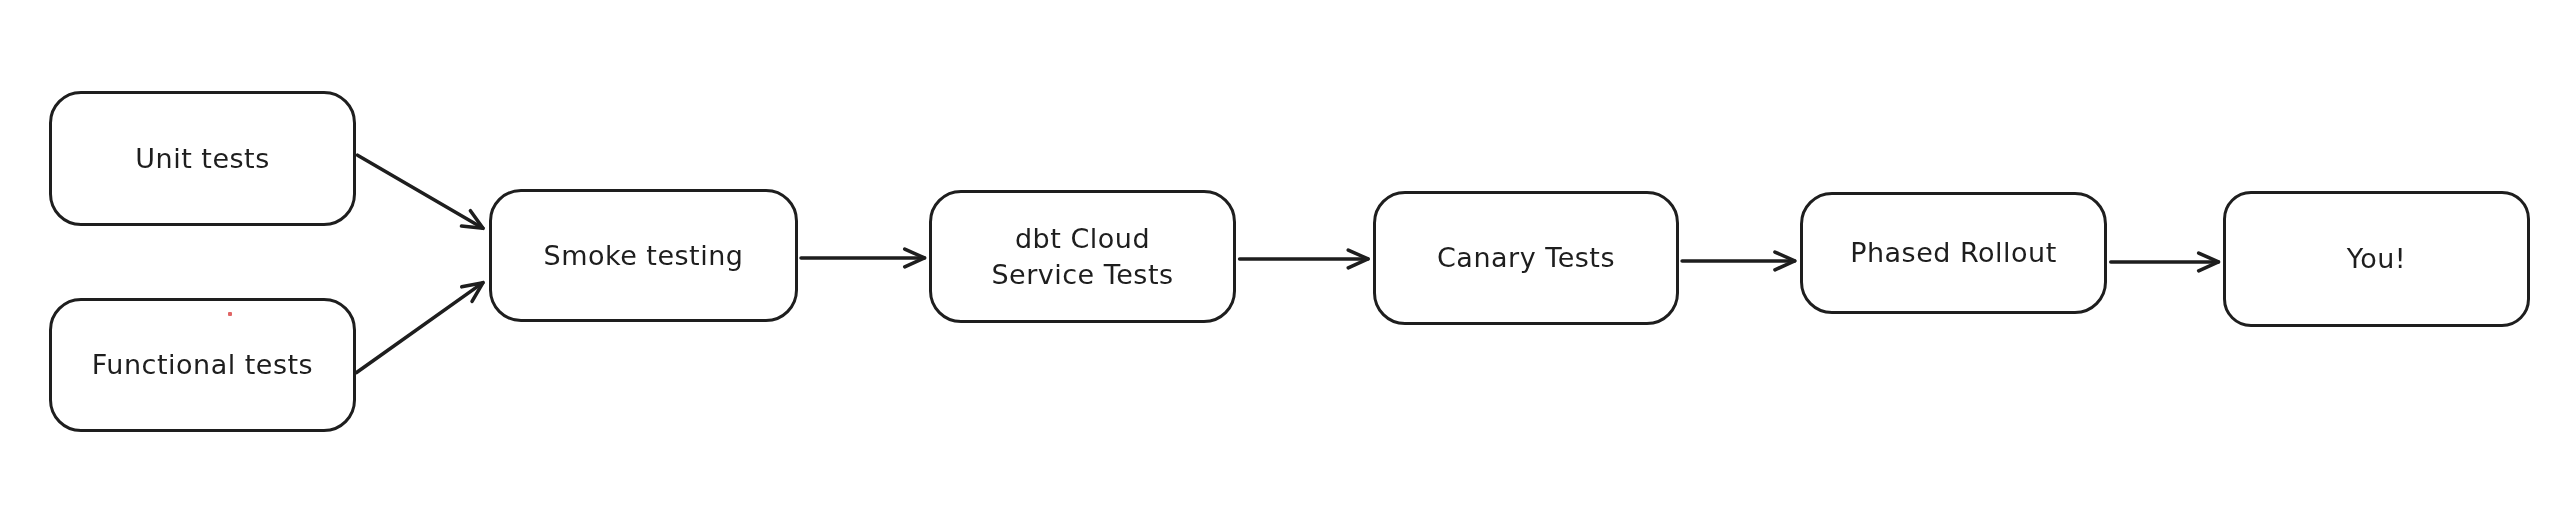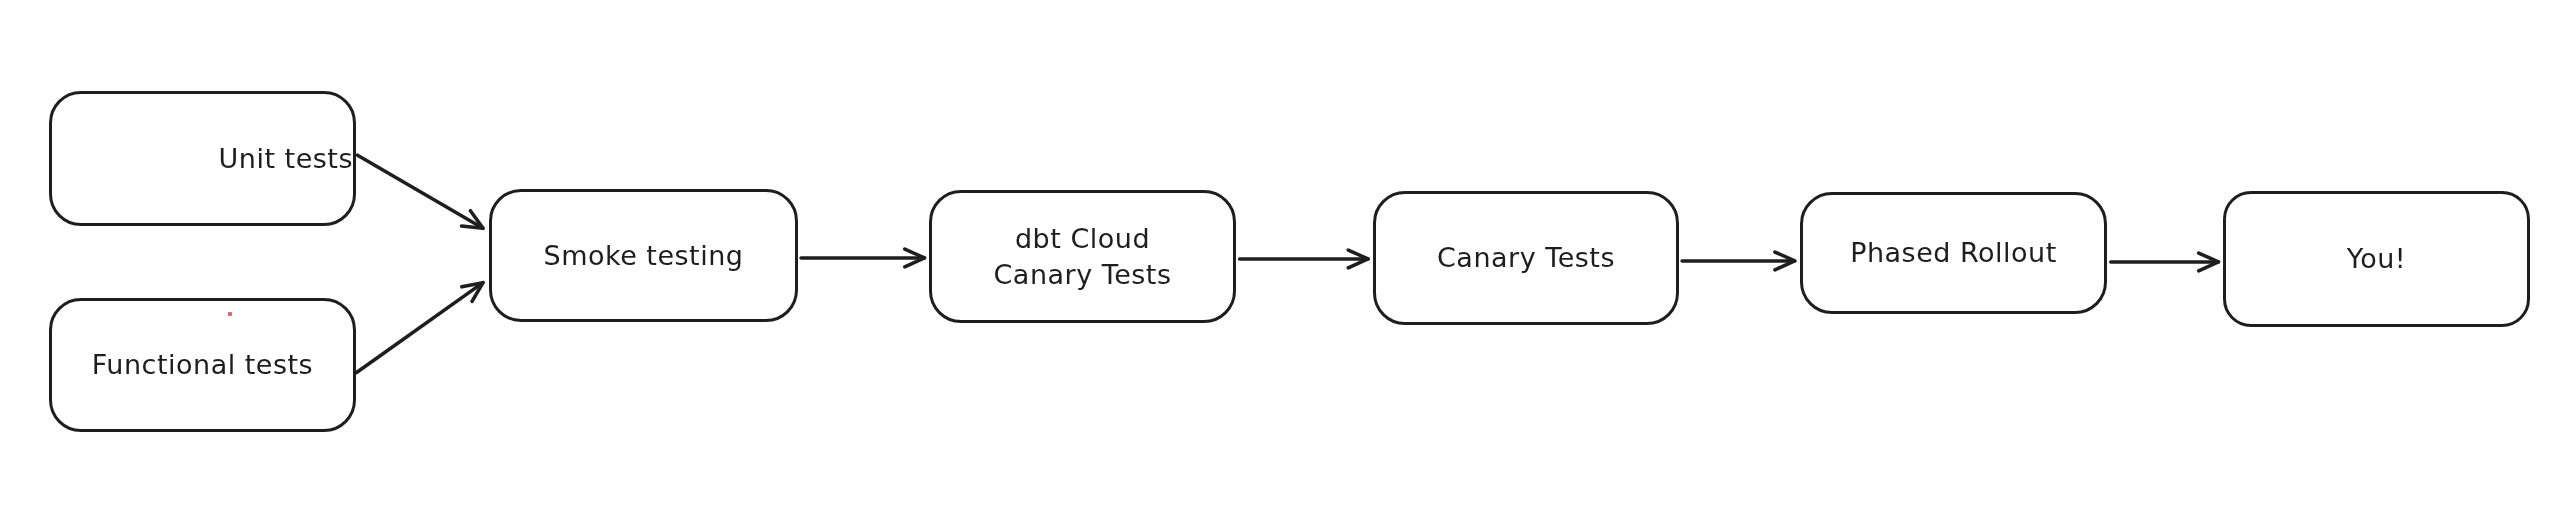--- a/index.html
+++ b/index.html
@@ -69,35 +69,35 @@
       </marker>
     </defs>
   <line x1="362" y1="157" x2="489" y2="231" marker-end="url(#arrowhead)"></line>
       <line x1="361" y1="377" x2="489" y2="286" marker-end="url(#arrowhead)"></line>
       <line x1="811" y1="261" x2="936" y2="261" marker-end="url(#arrowhead)"></line>
       <line x1="1255" y1="262" x2="1385" y2="262" marker-end="url(#arrowhead)"></line>
       <line x1="1703" y1="264" x2="1817" y2="264" marker-end="url(#arrowhead)"></line>
       <line x1="2137" y1="265" x2="2246" y2="265" marker-end="url(#arrowhead)"></line>
     </svg>
 
-  <div class="node" style="left: 49px; top: 91px; width: 307px; height: 135px; justify-content: flex-end;">
+  <div class="node" style="left: 49px; top: 91px; width: 307px; height: 135px;">
     <span class="node-label">Unit tests</span>
   </div>
 
   <div class="node" style="left: 489px; top: 189px; width: 309px; height: 133px;">
     <span class="node-label">Smoke testing</span>
   </div>
 
   <div class="node" style="left: 49px; top: 298px; width: 307px; height: 134px;">
     <span class="node-label">Functional tests</span>
   </div>
 
   <div class="node" style="left: 929px; top: 190px; width: 307px; height: 133px;">
     <span class="node-label">dbt Cloud
-Canary Tests</span>
+Service Tests</span>
   </div>
 
   <div class="node" style="left: 1373px; top: 191px; width: 306px; height: 134px;">
     <span class="node-label">Canary Tests</span>
   </div>
 
   <div class="node" style="left: 1800px; top: 192px; width: 307px; height: 122px;">
     <span class="node-label">Phased Rollout</span>
   </div>
 

